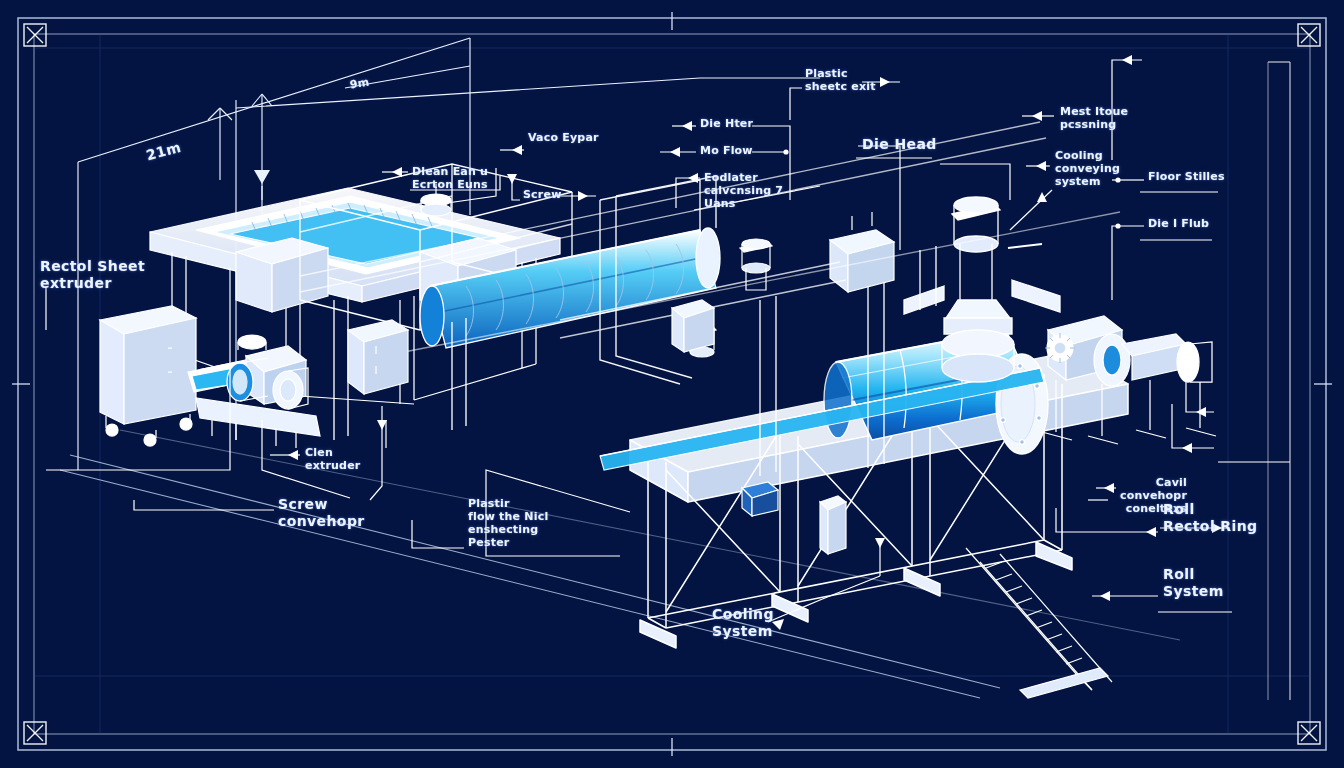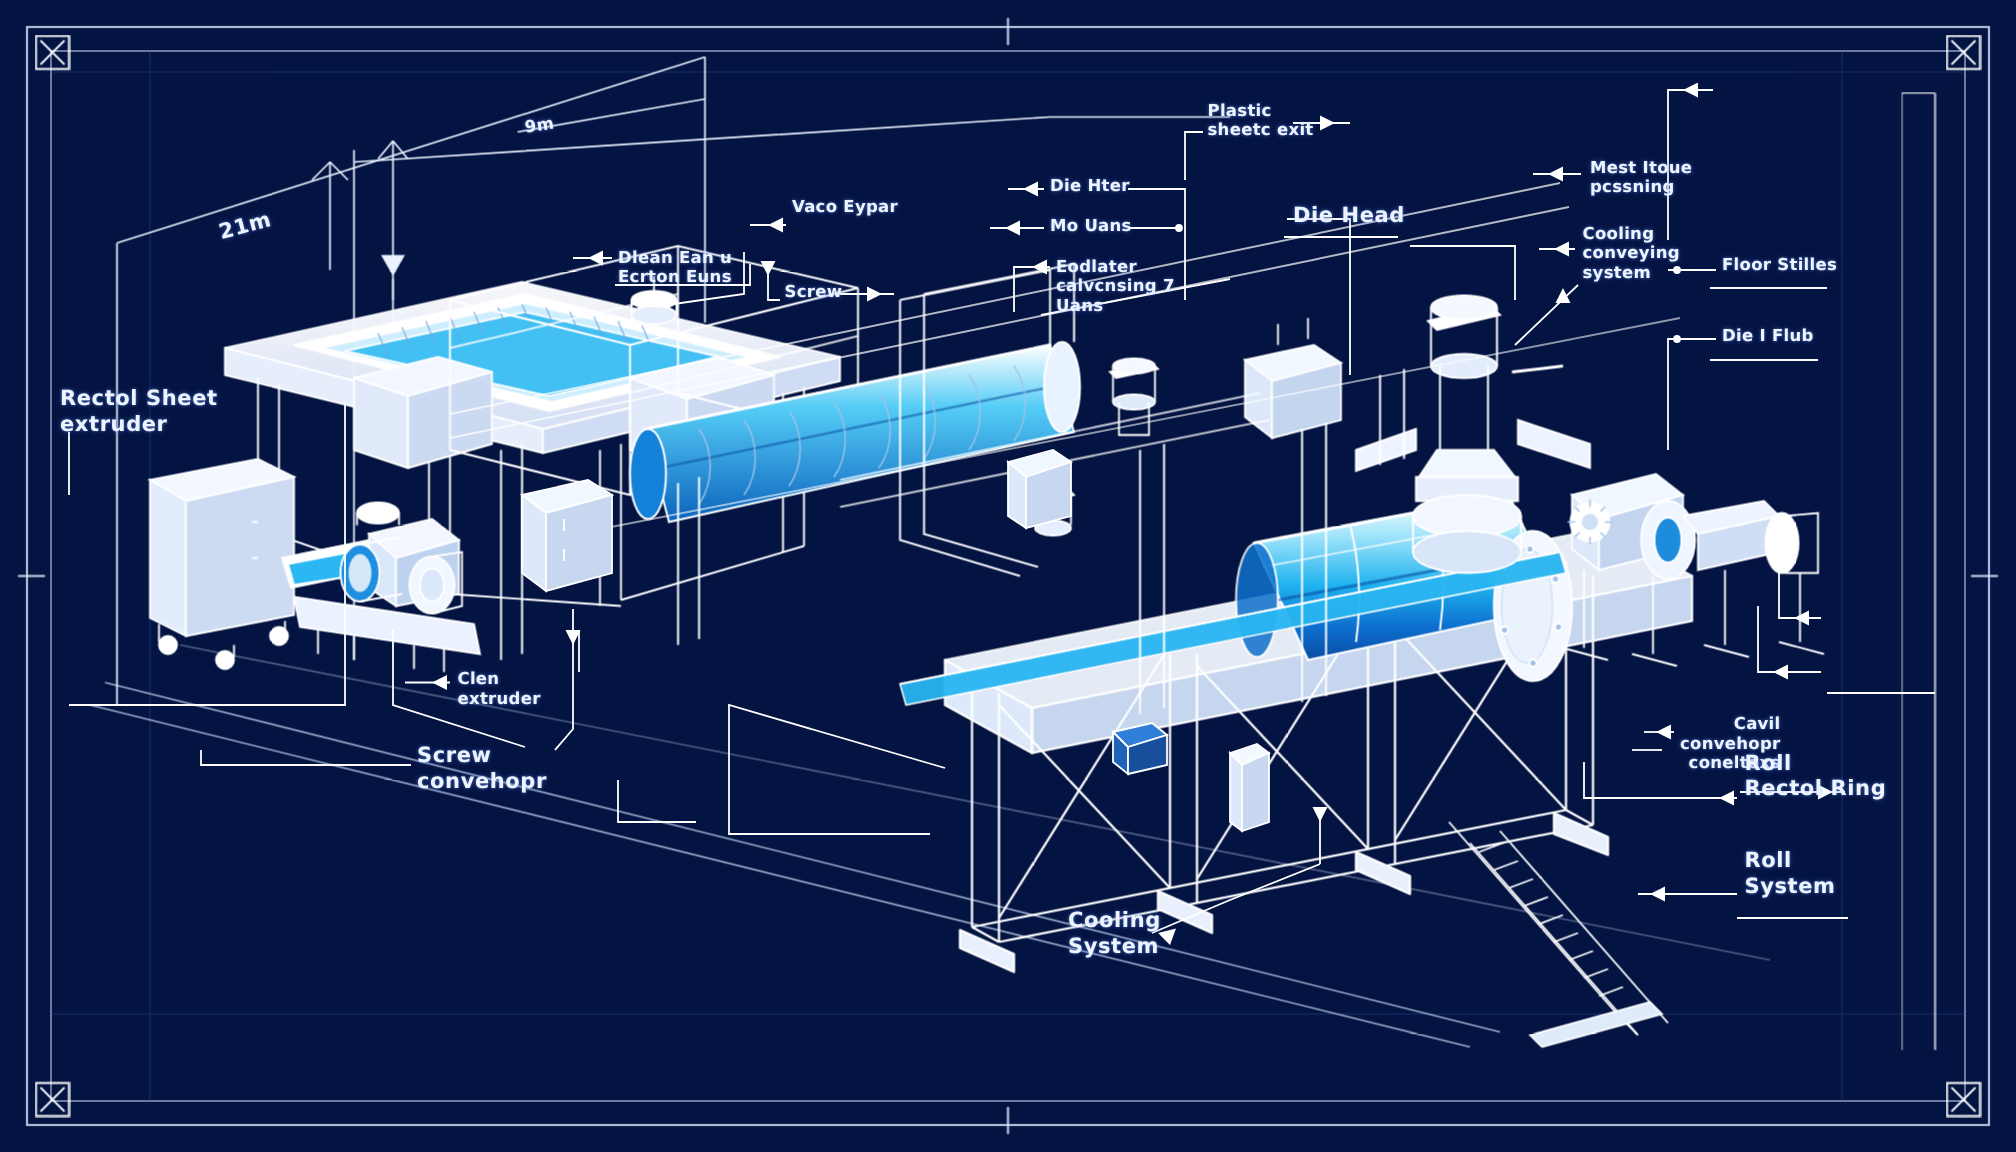--- a/index.html
+++ b/index.html
@@ -466,21 +466,21 @@
 extruder</div>
 <div class="lbl lg" style="left:278px;top:496px;">Screw
 convehopr</div>
 <div class="lbl sm" style="left:305px;top:447px;">Clen
 extruder</div>
 <div class="lbl sm" style="left:412px;top:166px;">Dlean Ean u
 Ecrton Euns</div>
 <div class="lbl sm" style="left:528px;top:132px;">Vaco Eypar</div>
 <div class="lbl sm" style="left:523px;top:189px;">Screw</div>
 <div class="lbl sm" style="left:700px;top:118px;">Die Hter</div>
-<div class="lbl sm" style="left:700px;top:145px;">Mo Uans</div>
+<div class="lbl sm" style="left:700px;top:145px;">Mo Flow</div>
 <div class="lbl sm" style="left:704px;top:172px;">Eodlater
 calvcnsing 7
 Uans</div>
 <div class="lbl sm" style="left:805px;top:68px;">Plastic
 sheetc exit</div>
 <div class="lbl lg" style="left:862px;top:136px;">Die Head</div>
 <div class="lbl sm" style="left:1060px;top:106px;">Mest Itoue
 pcssning</div>
 <div class="lbl sm" style="left:1055px;top:150px;">Cooling
 conveying
@@ -489,14 +489,18 @@
 <div class="lbl sm" style="left:1148px;top:218px;">Die I Flub</div>
 <div class="lbl sm" style="left:1120px;top:477px;text-align:right;">Cavil
 convehopr
 coneltexs</div>
 <div class="lbl lg" style="left:1163px;top:501px;">Roll
 Rectol Ring</div>
 <div class="lbl lg" style="left:1163px;top:566px;">Roll
 System</div>
 <div class="lbl lg" style="left:712px;top:606px;">Cooling
 System</div>
+<div class="lbl sm" style="left:468px;top:498px;">Plastir
+flow the Nicl
+enshecting
+Pester</div>
 
 </div>
 
 </body></html>

